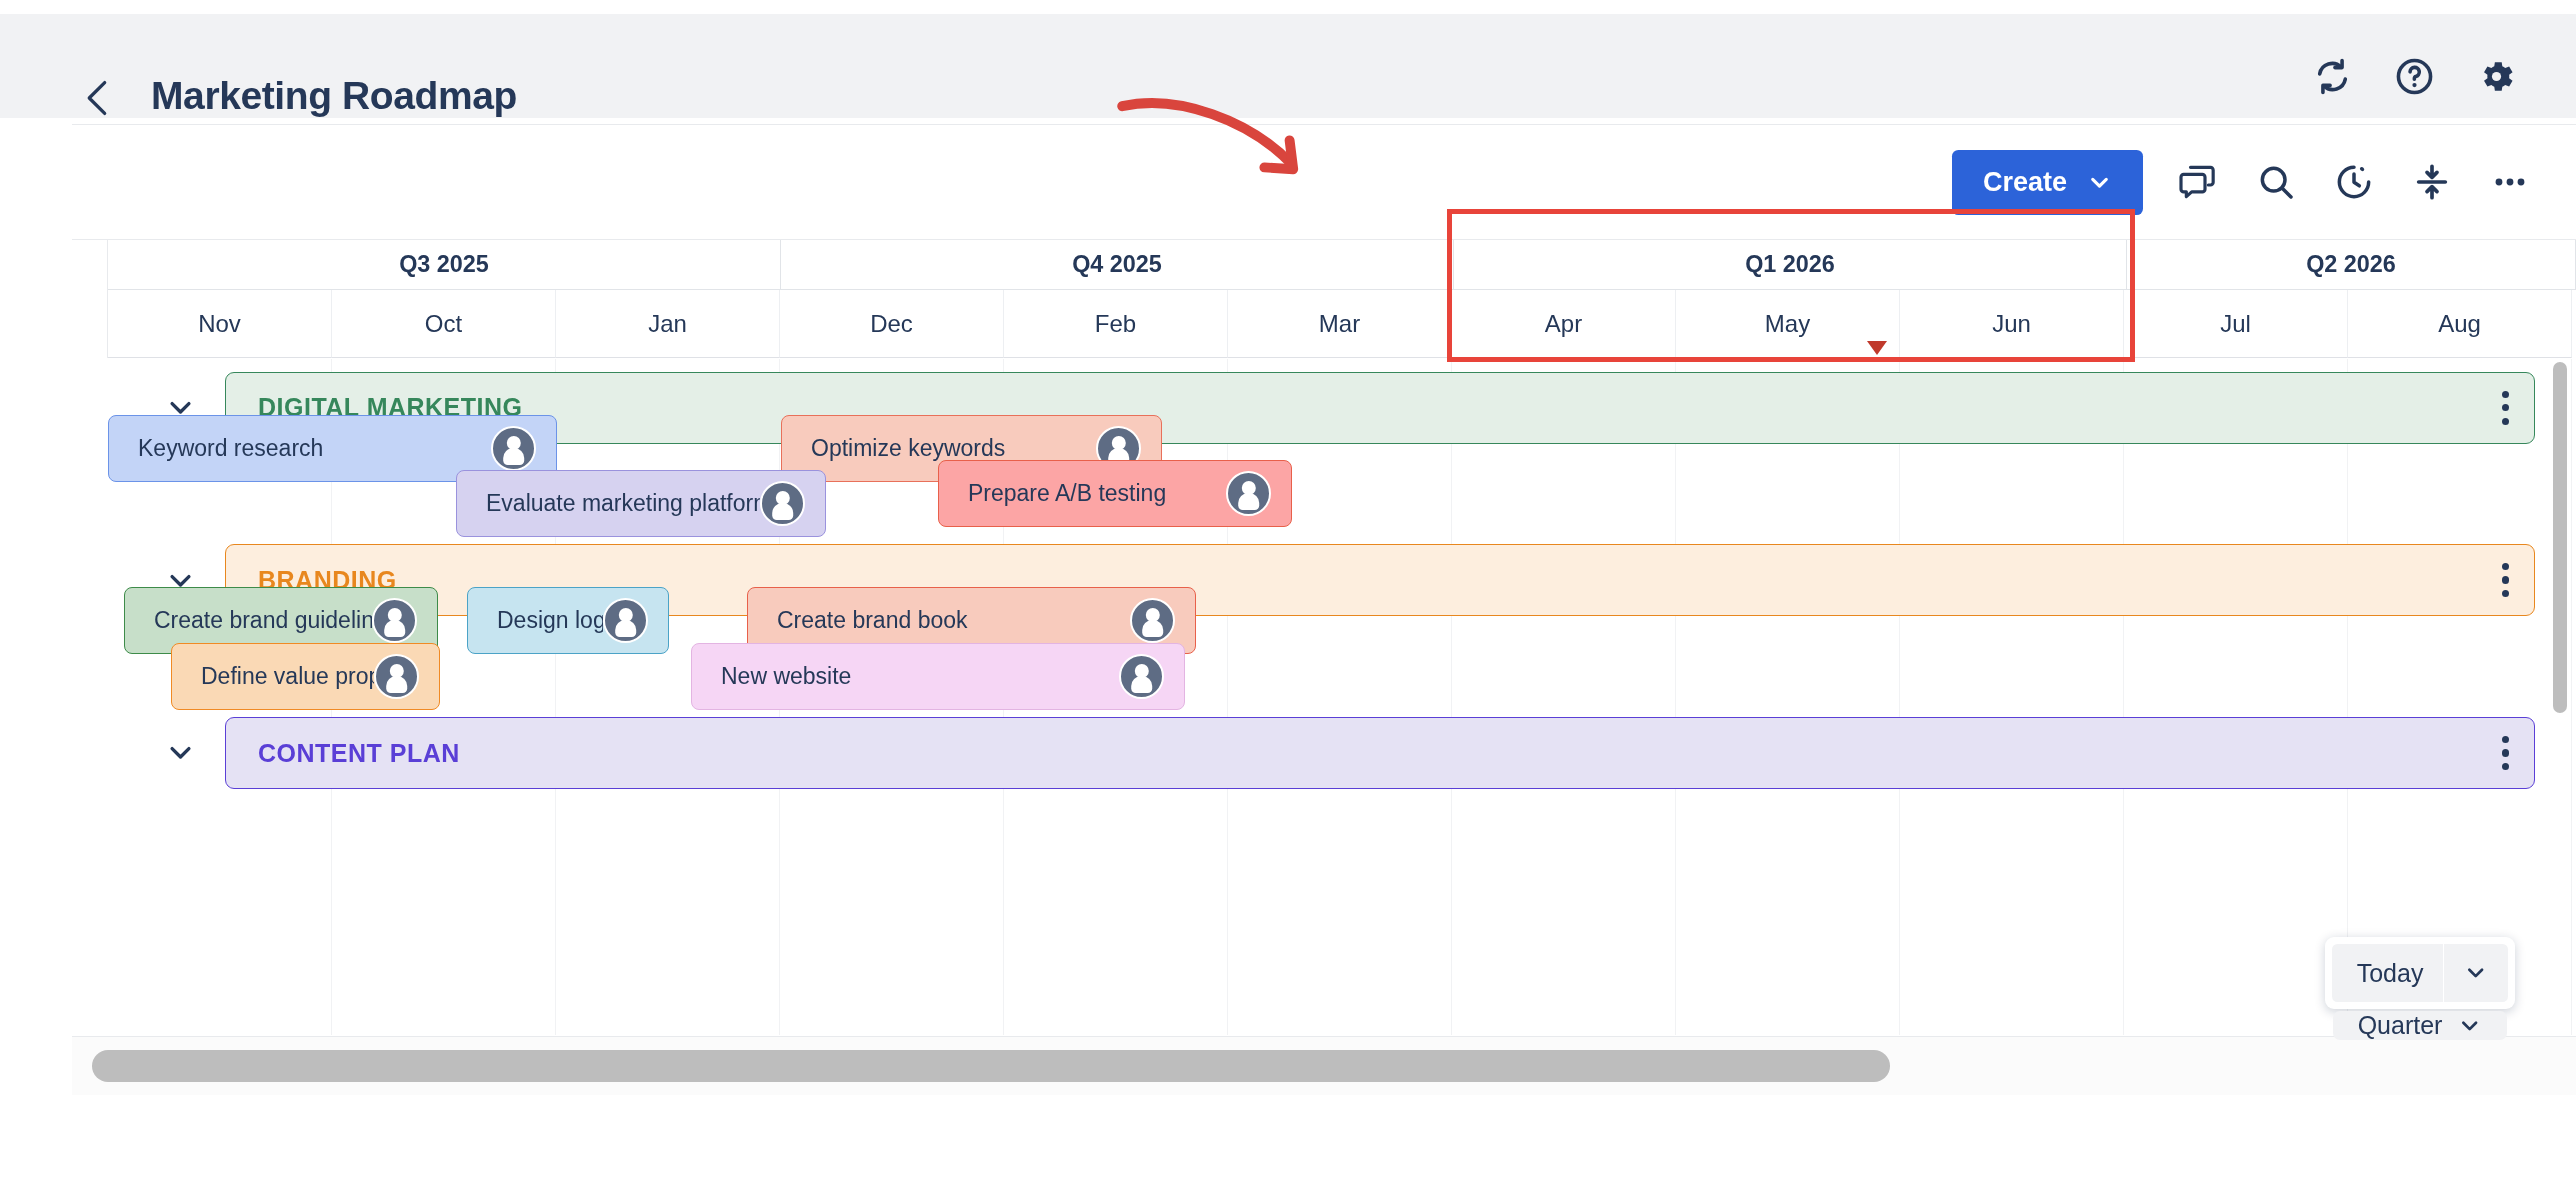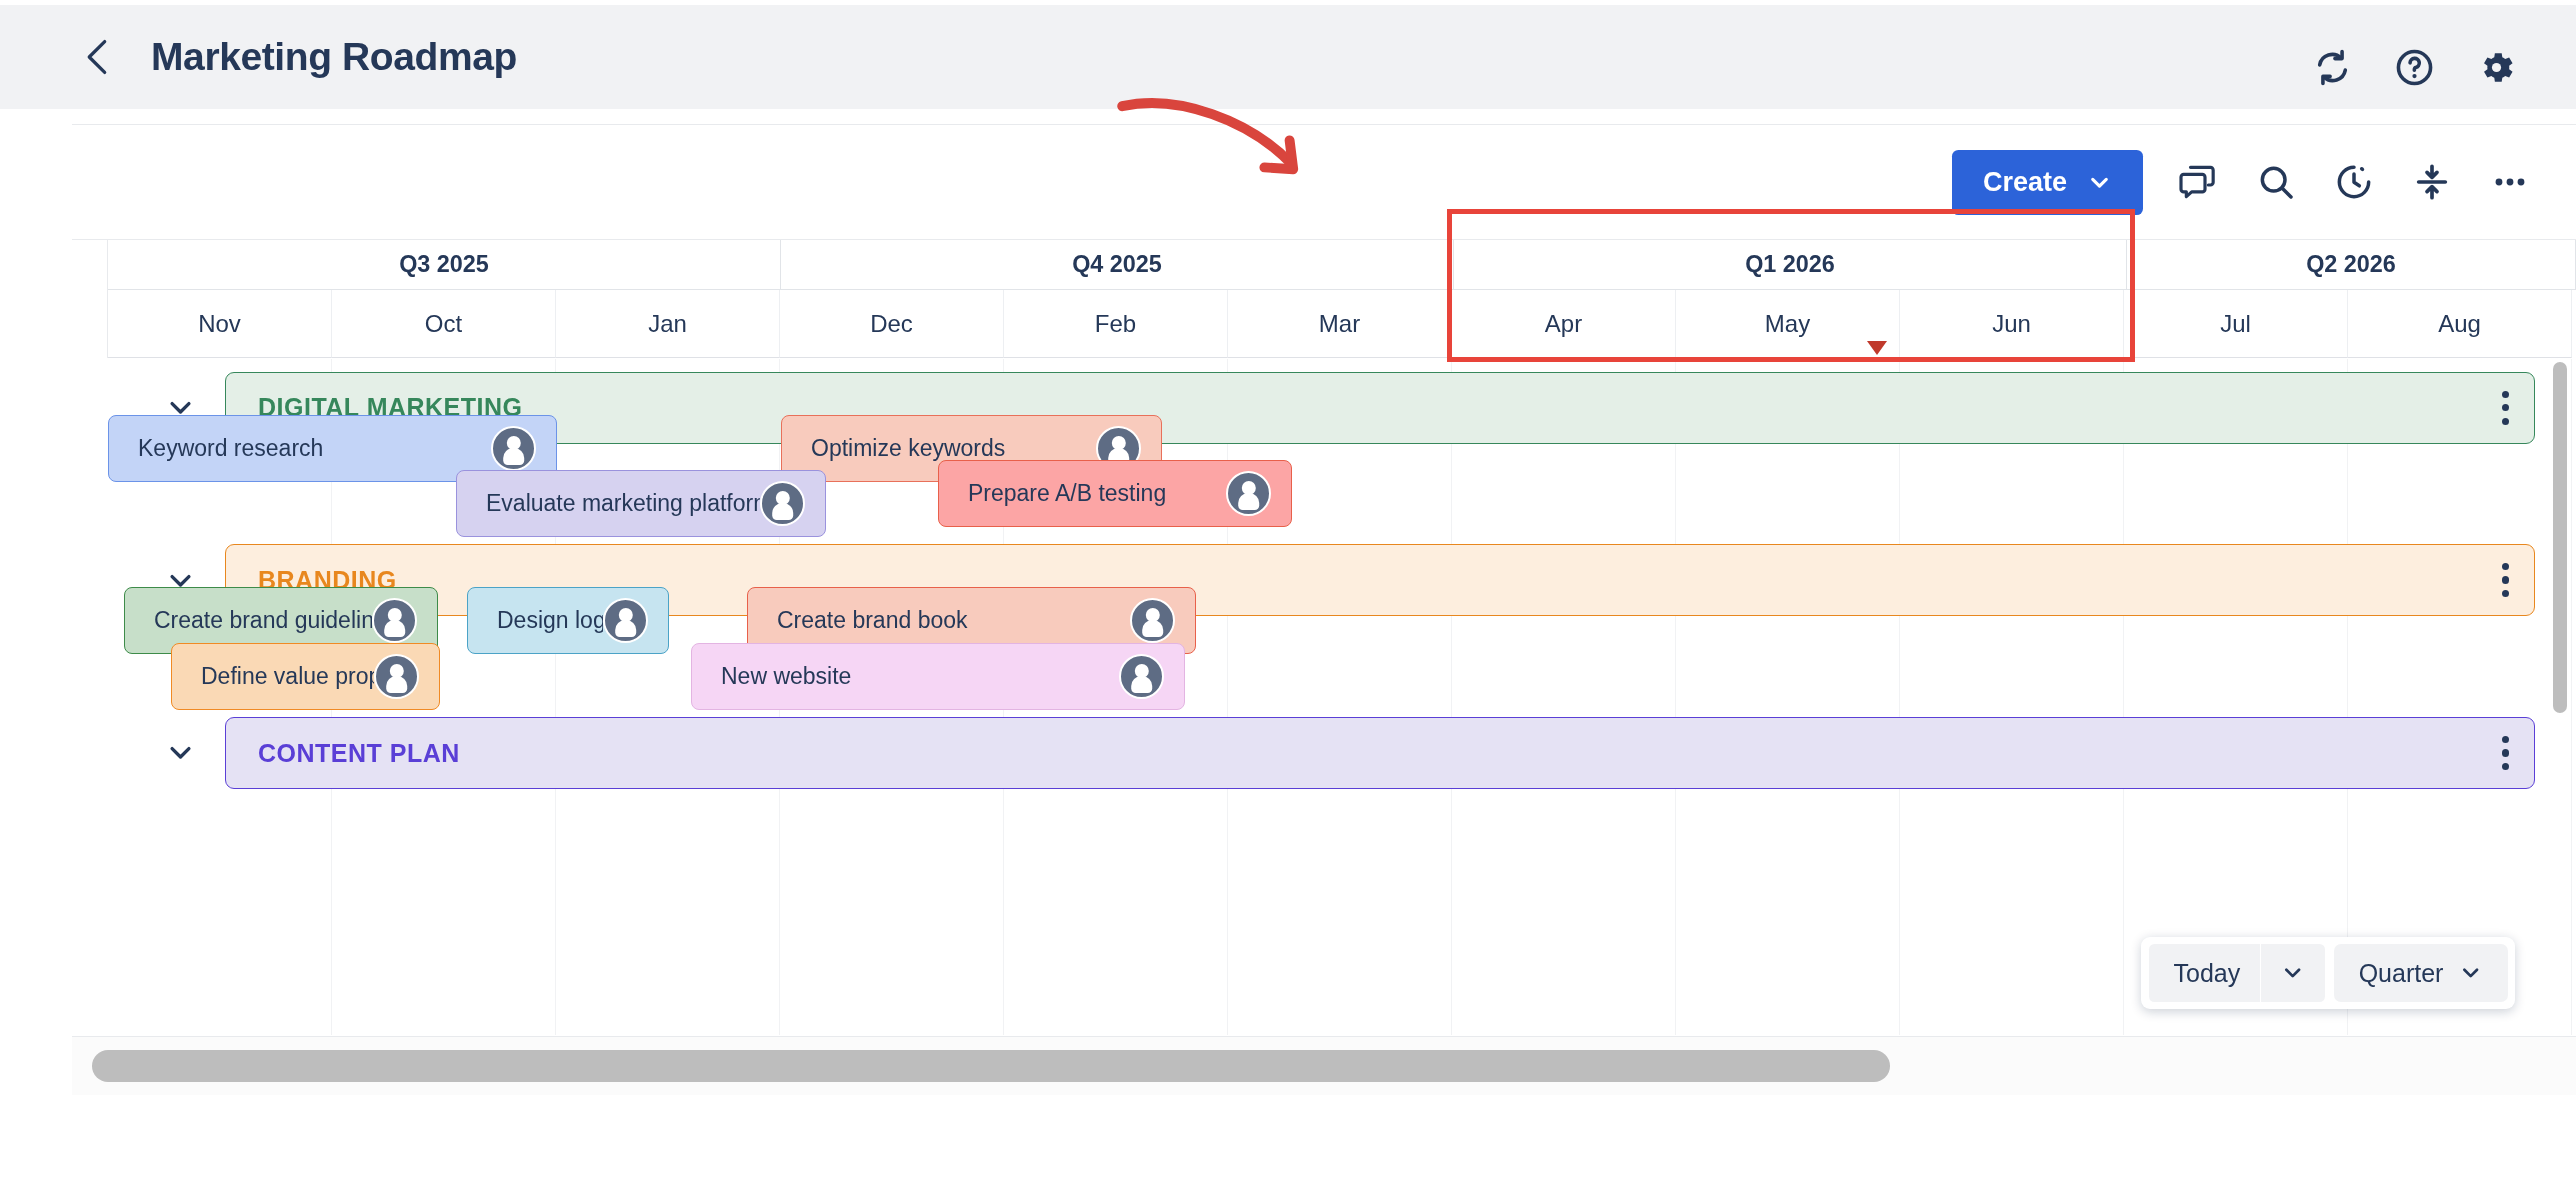--- a/index.html
+++ b/index.html
@@ -5,24 +5,24 @@
   * { box-sizing: border-box; margin: 0; padding: 0; }
   html, body {
     width: 2576px; height: 1188px;
     background: #ffffff;
     font-family: "Liberation Sans", sans-serif;
     overflow: hidden;
   }
 
   
   .page-header {
-    position: absolute; left: 0; top: 5px;
+    position: absolute; left: 0; top: 14px;
     width: 2576px; height: 104px;
     background: #f1f2f4;
-    display: flex; align-items: center;
+    display: flex; align-items: flex-end;
   }
   .back-btn {
     margin-left: 76px; width: 41px; height: 41px;
     display: flex; align-items: center; justify-content: center;
     cursor: pointer;
   }
   .page-title {
     margin-left: 34px;
     font-size: 39px; font-weight: 700; letter-spacing: -0.4px;
     color: #253858;
@@ -181,20 +181,21 @@
   
   .zoom-controls {
     position: absolute; right: 61px; bottom: 86px;
     height: 72px;
     background: #ffffff;
     border-radius: 9px;
     box-shadow: 0 2.7px 10.8px rgba(9,30,66,0.2);
     display: flex; align-items: center;
     padding: 7.2px; gap: 9px;
     z-index: 30;
+    flex-direction: column;
   }
   .zc-group { display: flex; }
   .zc-btn {
     height: 58px; background: #f1f2f4;
     display: flex; align-items: center; justify-content: center;
     gap: 16px; padding: 0 25px;
     font-size: 25px; color: #253858;
     cursor: pointer;
   }
   .zc-btn.left  { border-radius: 5.4px 0 0 5.4px; padding-right: 20px; }

